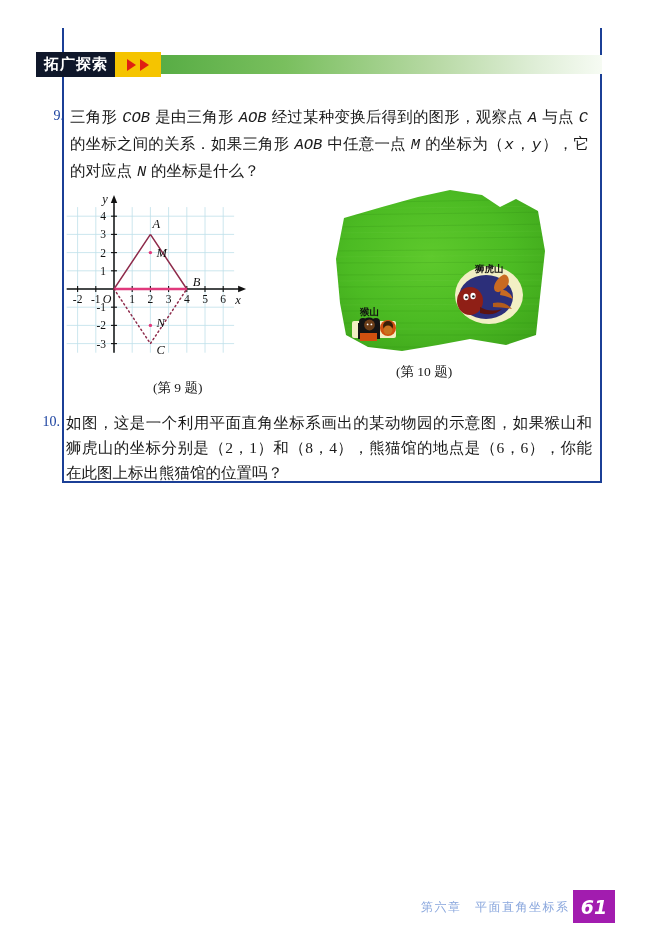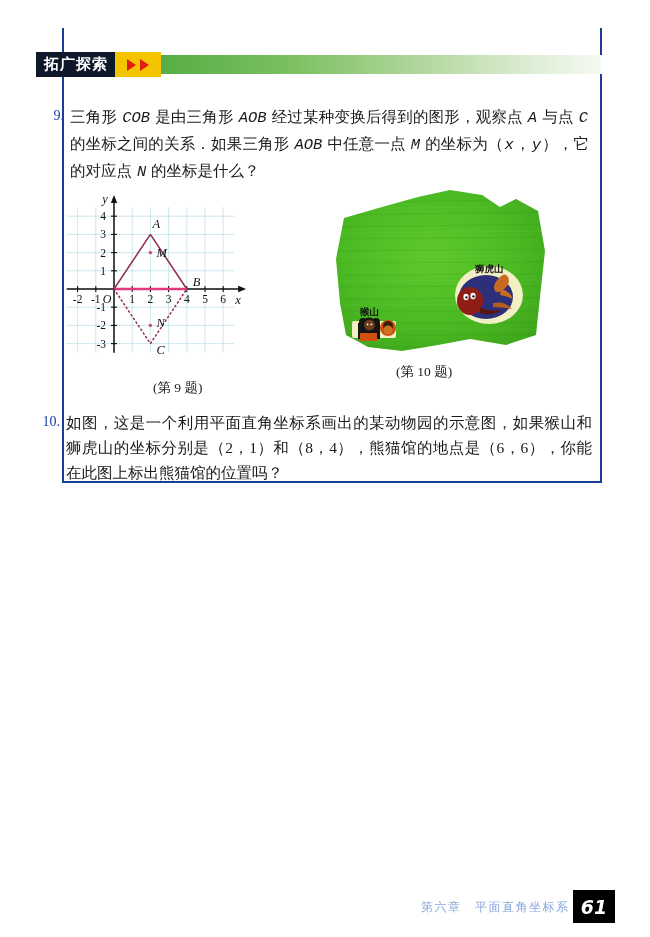--- a/index.html
+++ b/index.html
@@ -127,21 +127,21 @@
     letter-spacing: 1.5px;
     font-family: "DejaVu Sans", "Liberation Sans", sans-serif;
     white-space: nowrap;
   }
   #footer-pageno-box {
     position: absolute;
     left: 573px;
     top: 890px;
     width: 42px;
     height: 33px;
-    background: #000000;
+    background: #a21caf;
     display: flex;
     align-items: center;
     justify-content: center;
   }
   #footer-pageno {
     font-size: 19px;
     font-weight: bold;
     font-style: italic;
     color: #ffffff;
     font-family: "DejaVu Sans", "Liberation Sans", sans-serif;

